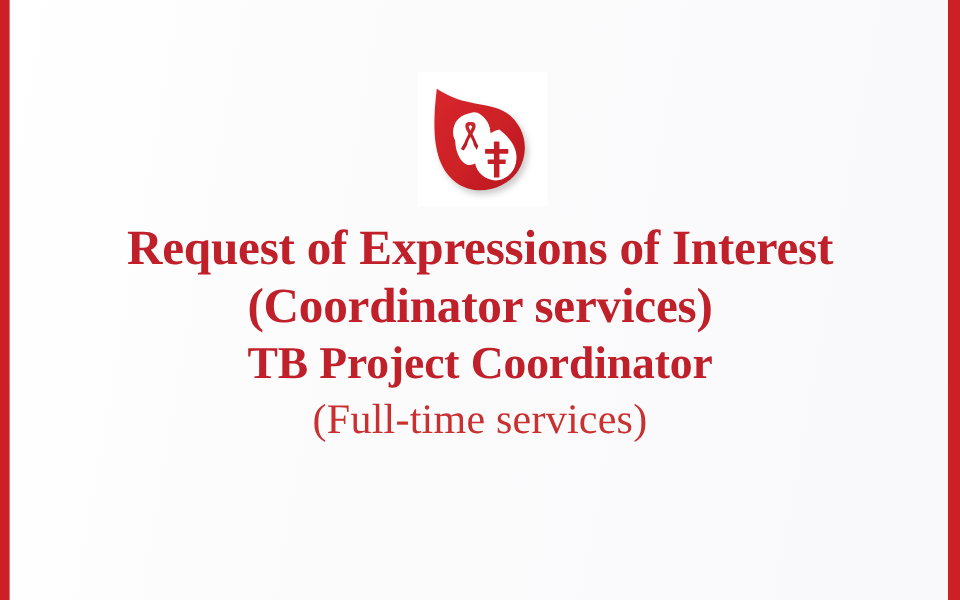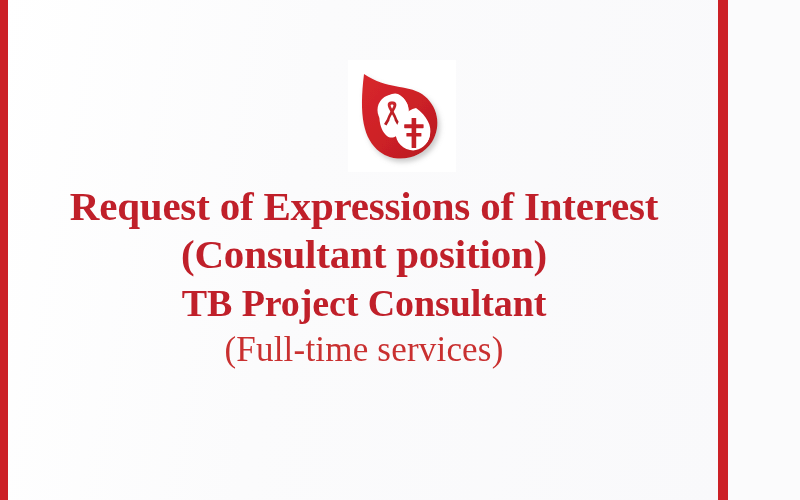--- a/index.html
+++ b/index.html
@@ -9,21 +9,21 @@
   body {
     width: 800px;
     height: 500px;
     overflow: hidden;
     background: #fbfbfc;
     font-family: "Liberation Serif", serif;
   }
 
   .poster {
     position: relative;
-    width: 728px;
+    width: 800px;
     height: 500px;
     background: #fde047;
     box-sizing: border-box;
     overflow: hidden;
   }
 
   
   .paper-tint {
     position: absolute;
     inset: 0;
@@ -192,19 +192,19 @@
         <g fill="#c41f26">
           <rect x="63.6" y="58" width="4.6" height="30" rx="0.6"></rect>
           <rect x="56.2" y="64.2" width="19.4" height="4.0" rx="0.6"></rect>
           <rect x="58.4" y="73.0" width="15.0" height="3.6" rx="0.6"></rect>
         </g>
       </svg>
     </div>
 
     <div class="headline-block">
       <span class="line line-1">Request of Expressions of Interest</span>
-      <span class="line line-2">(Consultant position)</span>
-      <span class="line line-3">TB Project Consultant</span>
+      <span class="line line-2">(Coordinator services)</span>
+      <span class="line line-3">TB Project Coordinator</span>
       <span class="line line-4">(Full-time services)</span>
     </div>
 
   </div>
 </div>
 
 </body></html>

